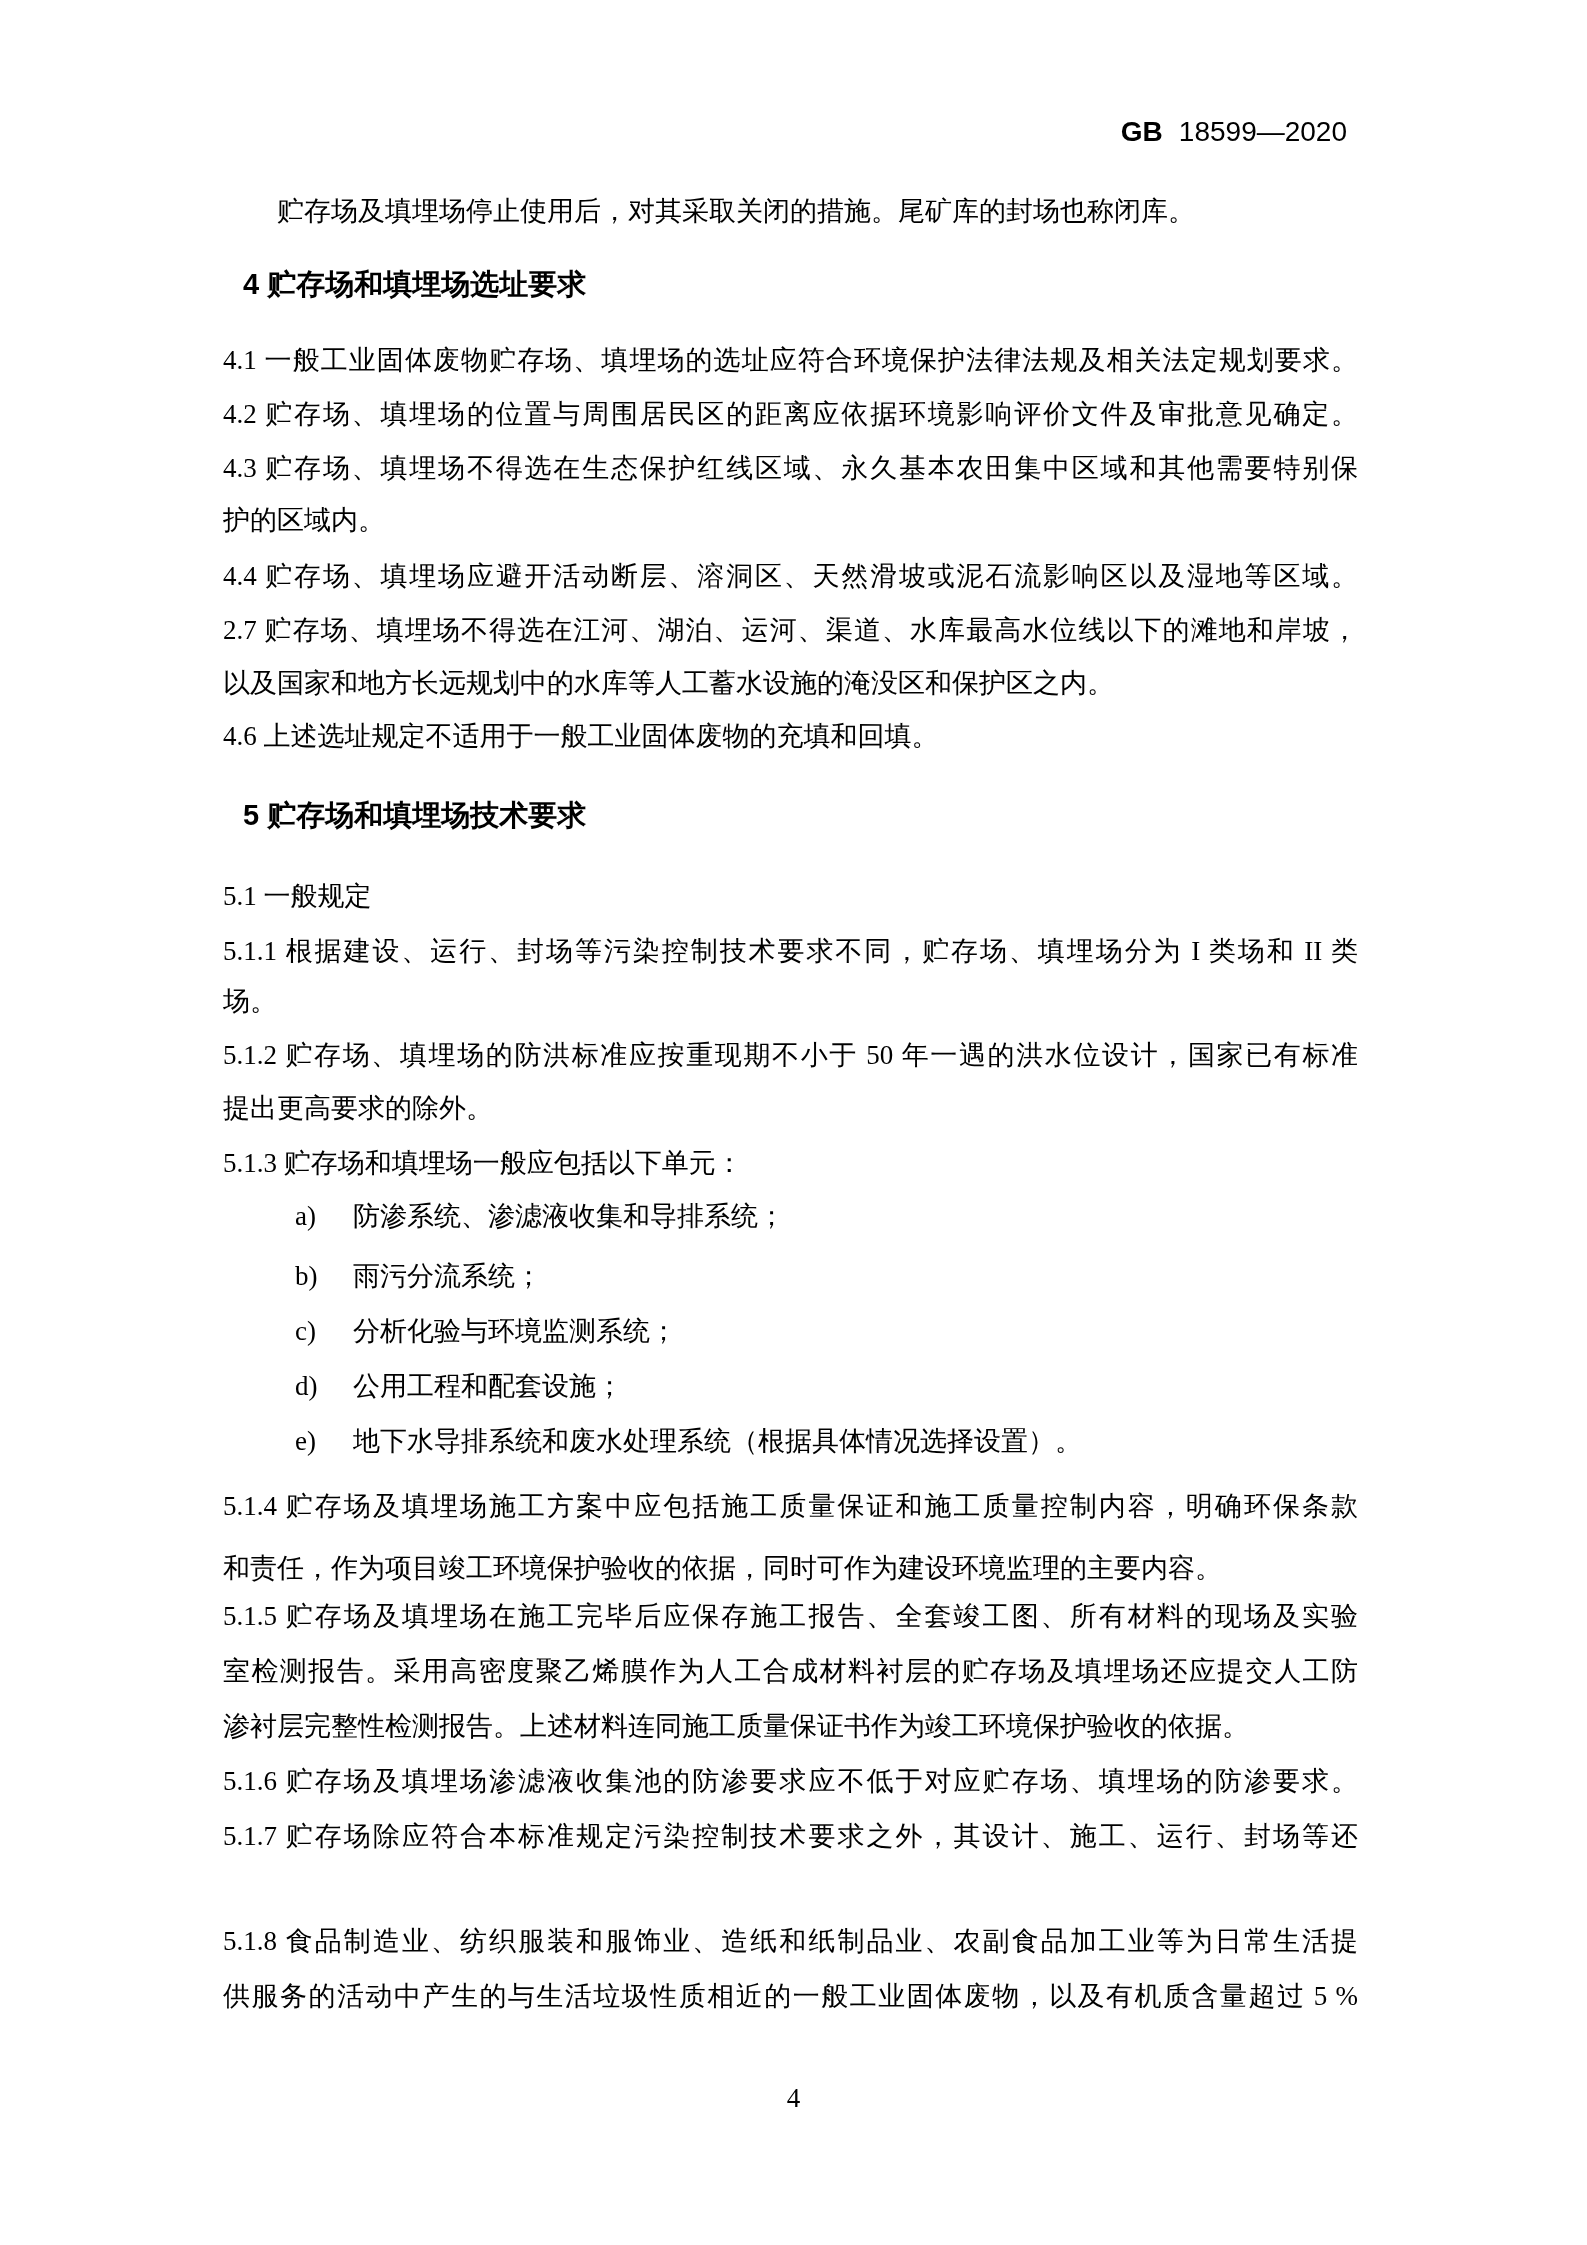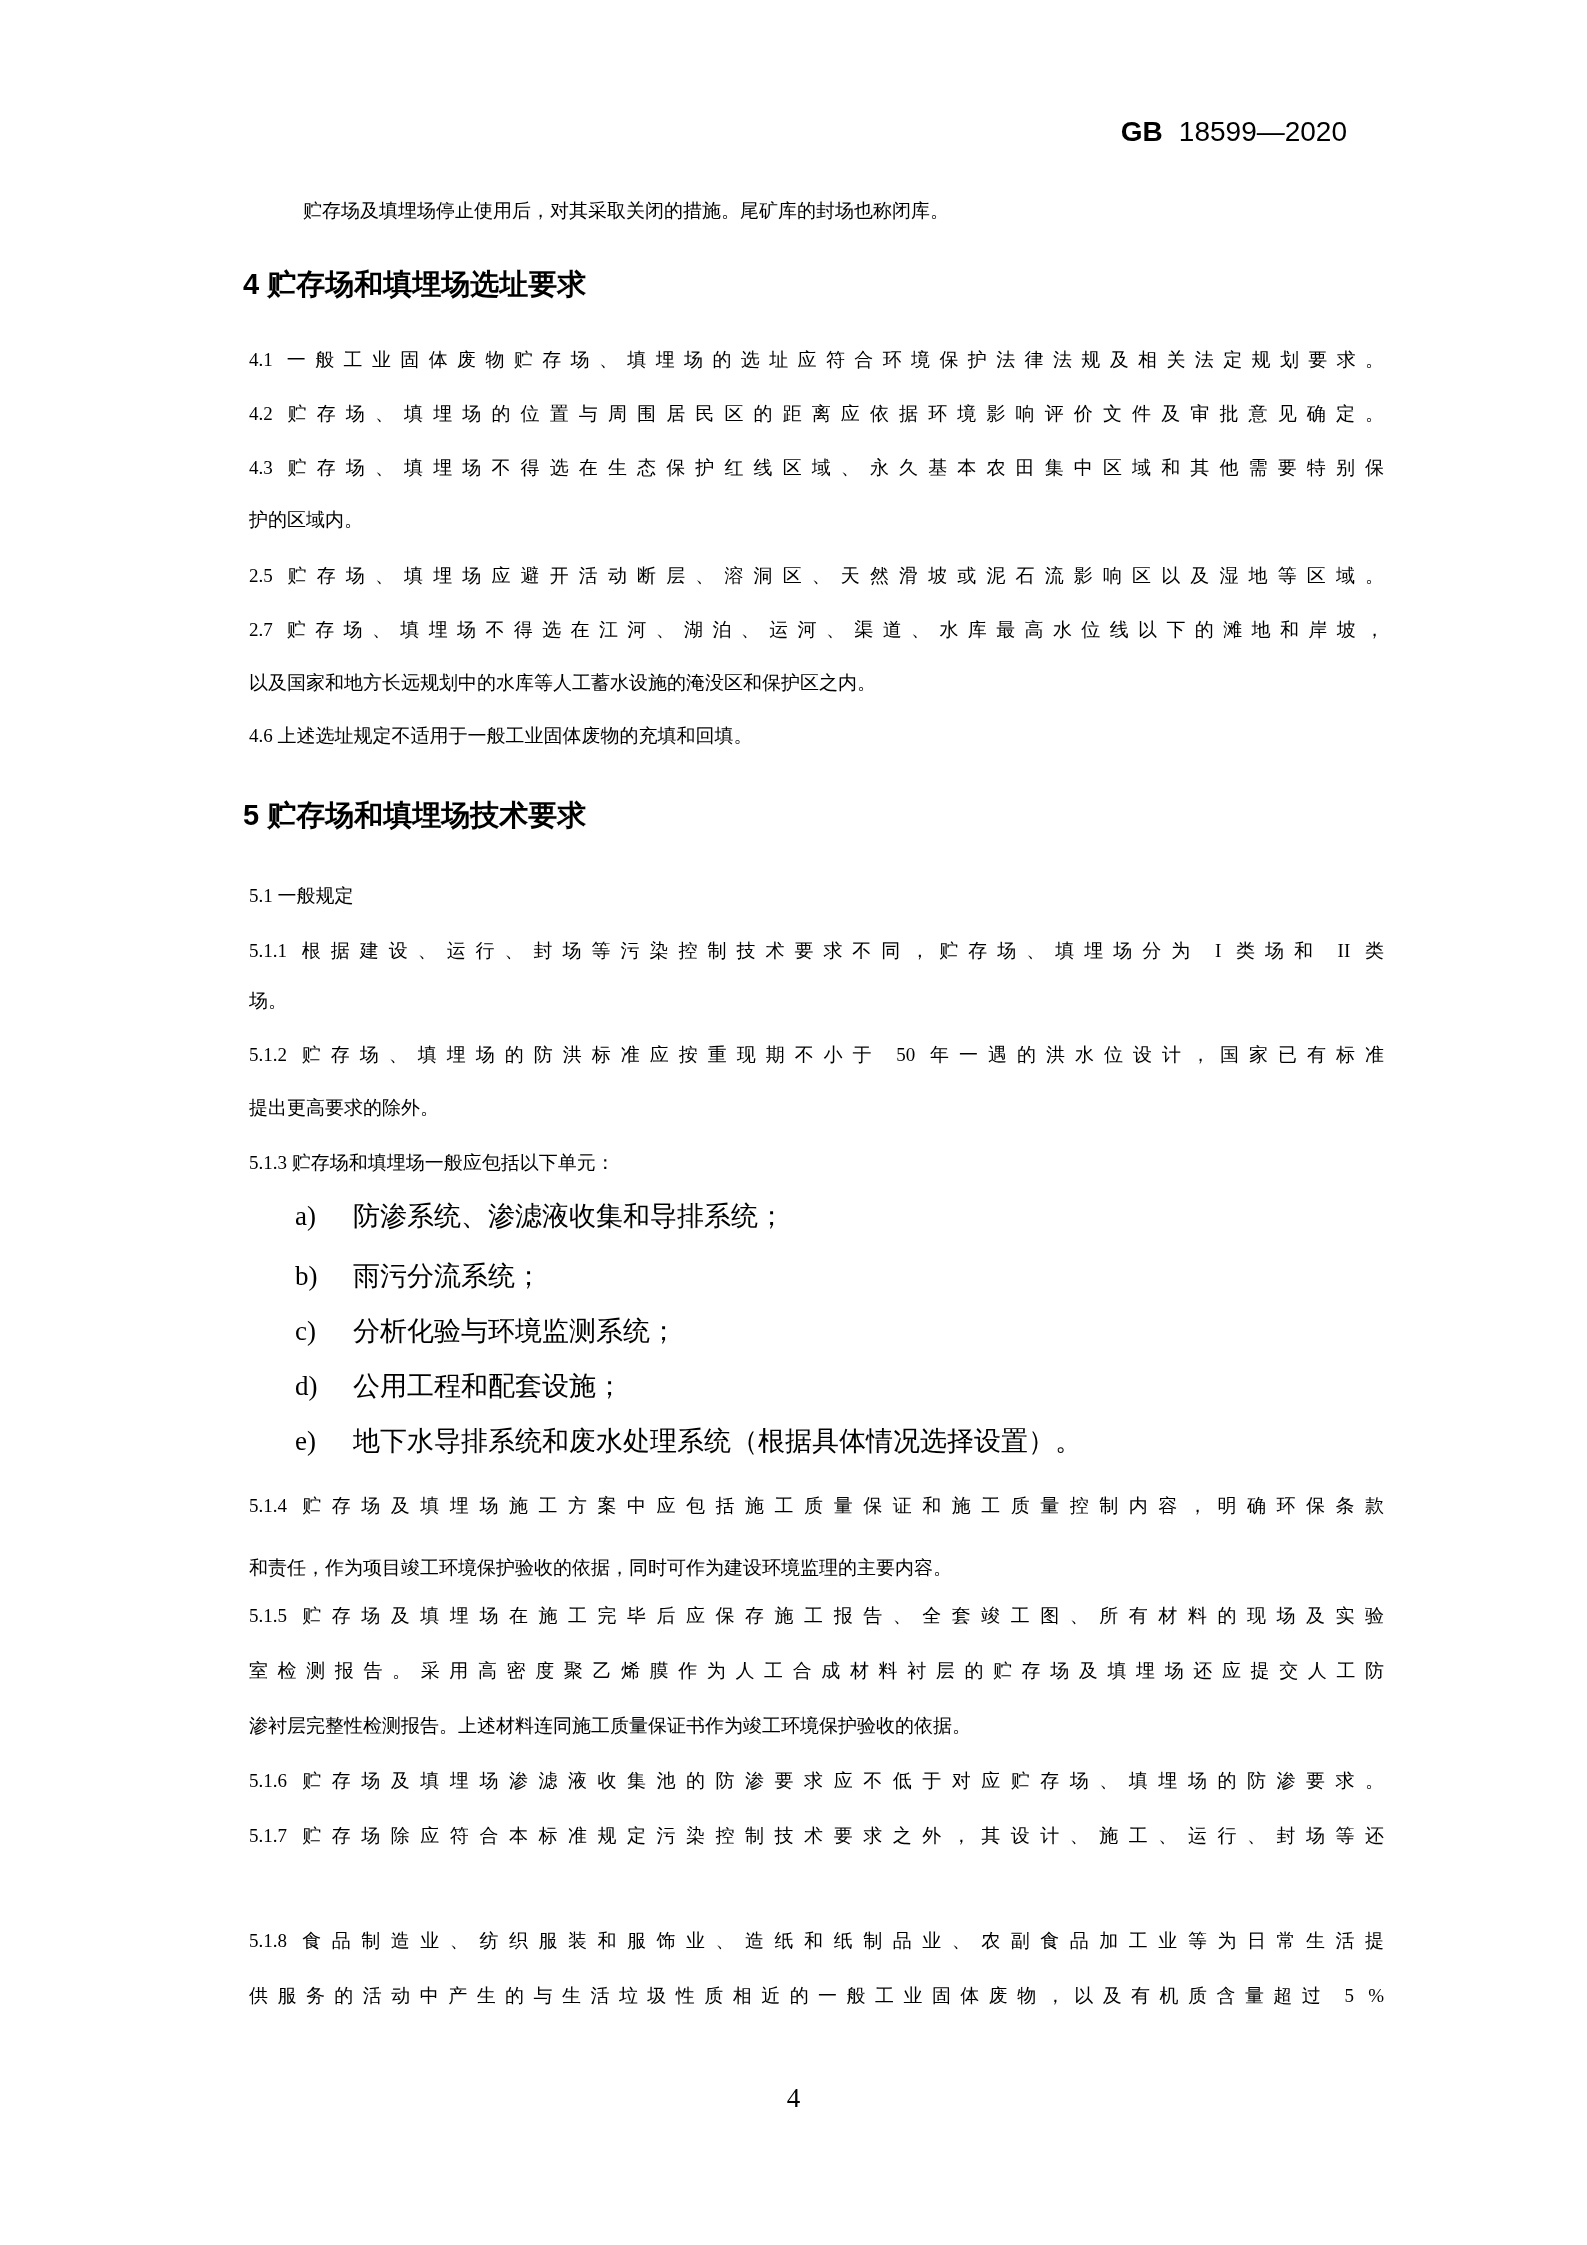--- a/index.html
+++ b/index.html
@@ -7,23 +7,23 @@
     position:relative;
     width:1587px;height:2245px;
     background:#ffffff;
     color:#000;
     font-family:"Liberation Serif","DejaVu Serif",serif;
     margin:0 auto;
     overflow:hidden;
   }
   .line{
     position:absolute;
-    left:249px;
+    left:223px;
     width:1135px;
-    font-size:19px;
+    font-size:27px;
     line-height:34px;
     white-space:nowrap;
   }
   .fill{
     white-space:normal;
     text-align:justify;
     text-align-last:justify;
     height:34px;
     overflow:hidden;
   }
@@ -81,21 +81,21 @@
   </div>
 
   <div class="line indent" style="top:194px">贮存场及填埋场停止使用后，对其采取关闭的措施。尾矿库的封场也称闭库。</div>
 
   <div class="doc-heading" style="top:266px">4 贮存场和填埋场选址要求</div>
 
   <div class="line fill" style="top:343px">4.1 一般工业固体废物贮存场、填埋场的选址应符合环境保护法律法规及相关法定规划要求。</div>
   <div class="line fill" style="top:397px">4.2 贮存场、填埋场的位置与周围居民区的距离应依据环境影响评价文件及审批意见确定。</div>
   <div class="line fill" style="top:451px">4.3 贮存场、填埋场不得选在生态保护红线区域、永久基本农田集中区域和其他需要特别保</div>
   <div class="line" style="top:503px">护的区域内。</div>
-  <div class="line fill" style="top:559px">2.5 贮存场、填埋场应避开活动断层、溶洞区、天然滑坡或泥石流影响区以及湿地等区域。</div>
+  <div class="line fill" style="top:559px">4.4 贮存场、填埋场应避开活动断层、溶洞区、天然滑坡或泥石流影响区以及湿地等区域。</div>
   <div class="line fill" style="top:613px">2.7 贮存场、填埋场不得选在江河、湖泊、运河、渠道、水库最高水位线以下的滩地和岸坡，</div>
   <div class="line" style="top:666px">以及国家和地方长远规划中的水库等人工蓄水设施的淹没区和保护区之内。</div>
   <div class="line" style="top:719px">4.6 上述选址规定不适用于一般工业固体废物的充填和回填。</div>
 
   <div class="doc-heading" style="top:797px">5 贮存场和填埋场技术要求</div>
 
   <div class="line" style="top:879px">5.1 一般规定</div>
 
   <div class="line fill" style="top:934px">5.1.1 根据建设、运行、封场等污染控制技术要求不同，贮存场、填埋场分为 I 类场和 II 类</div>
   <div class="line" style="top:984px">场。</div>

